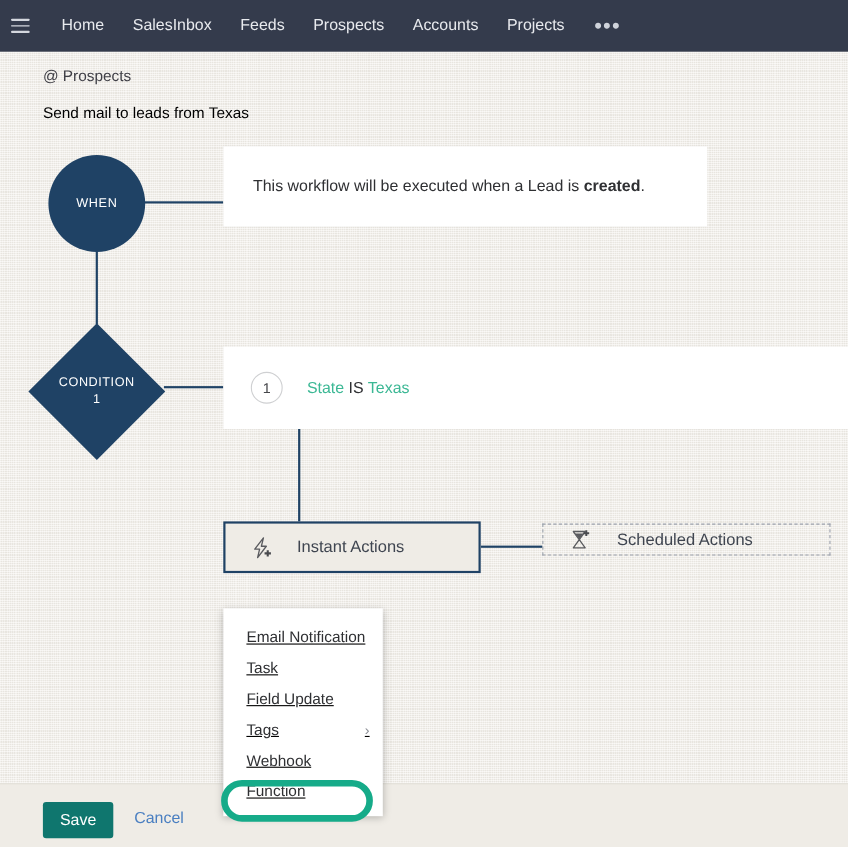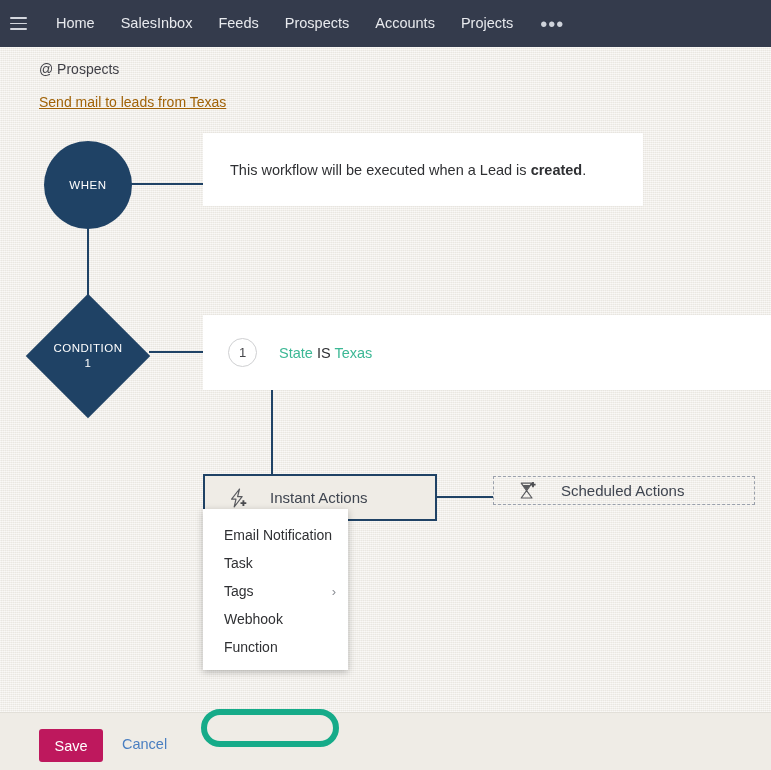--- a/index.html
+++ b/index.html
@@ -70,23 +70,22 @@
     position: absolute;
     left: 39px; top: 61px;
     font-size: 14px;
     color: #3f3f46;
     z-index: 10;
   }
   #flow-title {
     position: absolute;
     left: 39px; top: 94px;
     font-size: 14px;
-    color: #a16207;
+    color: #000000;
     z-index: 10;
-    text-decoration: underline;
   }
 
   
   #flow {
     position: absolute;
     left: 0; top: 0;
     width: 771px; height: 770px;
     z-index: 12;
   }
 
@@ -223,26 +222,27 @@
   }
   #scheduled-actions .sa-label {
     margin-left: 22px;
     font-size: 15px;
     color: #3f4550;
   }
 
   
   #action-menu {
     position: absolute;
-    left: 203px; top: 509px;
+    left: 203px; top: 553px;
     width: 145px;
     background: #ffffff;
     box-shadow: 0 2px 7px rgba(0,0,0,0.26);
     z-index: 30;
     padding: 12px 0 9px 0;
+    text-decoration: underline;
   }
   .menu-item {
     height: 28px;
     display: flex; align-items: center;
     padding: 0 12px 0 21px;
     font-size: 14px;
     color: #2f3033;
     cursor: pointer;
     position: relative;
     white-space: nowrap;
@@ -272,21 +272,21 @@
     left: 0; top: 712px;
     width: 771px; height: 58px;
     background: #efece6;
     border-top: 1px solid #e2dfd8;
     z-index: 20;
   }
   #btn-save {
     position: absolute;
     left: 39px; top: 729px;
     width: 64px; height: 33px;
-    background: #be185d;
+    background: #0f766e;
     border: none; border-radius: 3px;
     color: #ffffff;
     font-size: 14.5px;
     font-family: "Liberation Sans", sans-serif;
     cursor: pointer;
     z-index: 22;
   }
   #btn-cancel {
     position: absolute;
     left: 122px; top: 736px;
@@ -381,20 +381,23 @@
 <div id="btn-cancel">Cancel</div>
 
 <div id="action-menu">
   <div class="menu-item">
     <span>Email Notification</span>
   </div>
   <div class="menu-item">
     <span>Task</span>
   </div>
   <div class="menu-item">
+    <span>Field Update</span>
+  </div>
+  <div class="menu-item">
     <span>Tags</span>
     <span class="chev">›</span>
   </div>
   <div class="menu-item">
     <span>Webhook</span>
   </div>
   <div class="menu-item">
     <span>Function</span>
   </div>
 </div>

